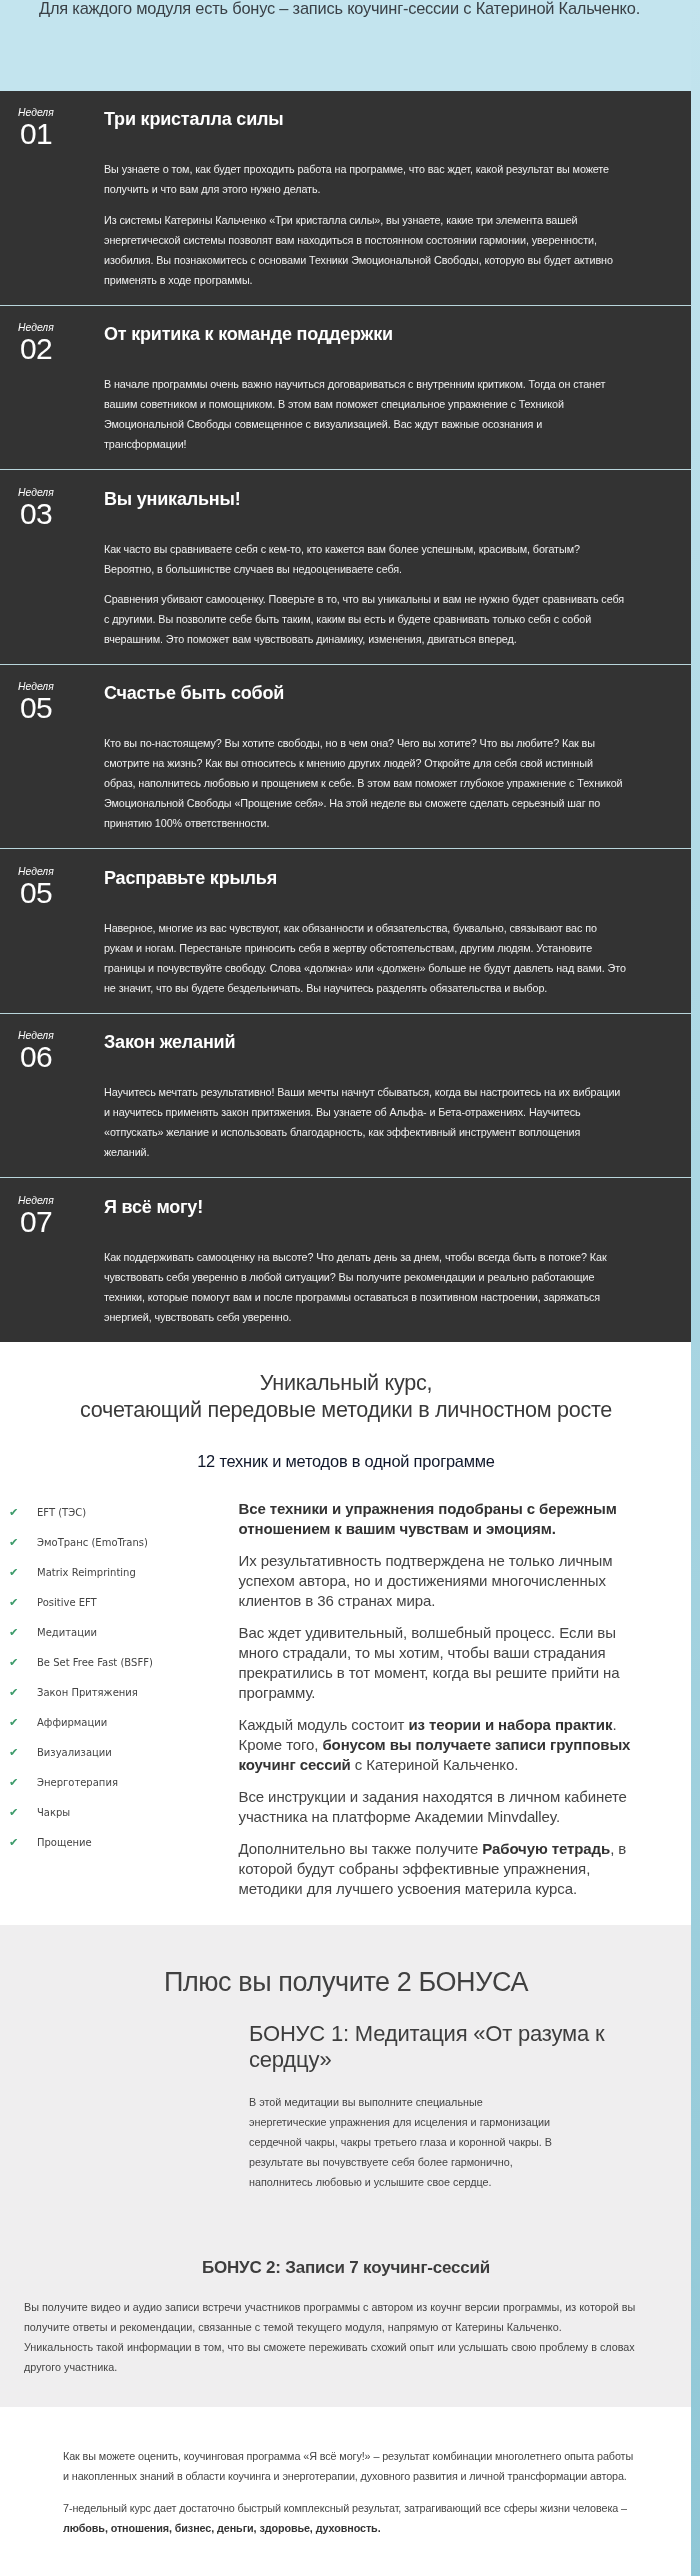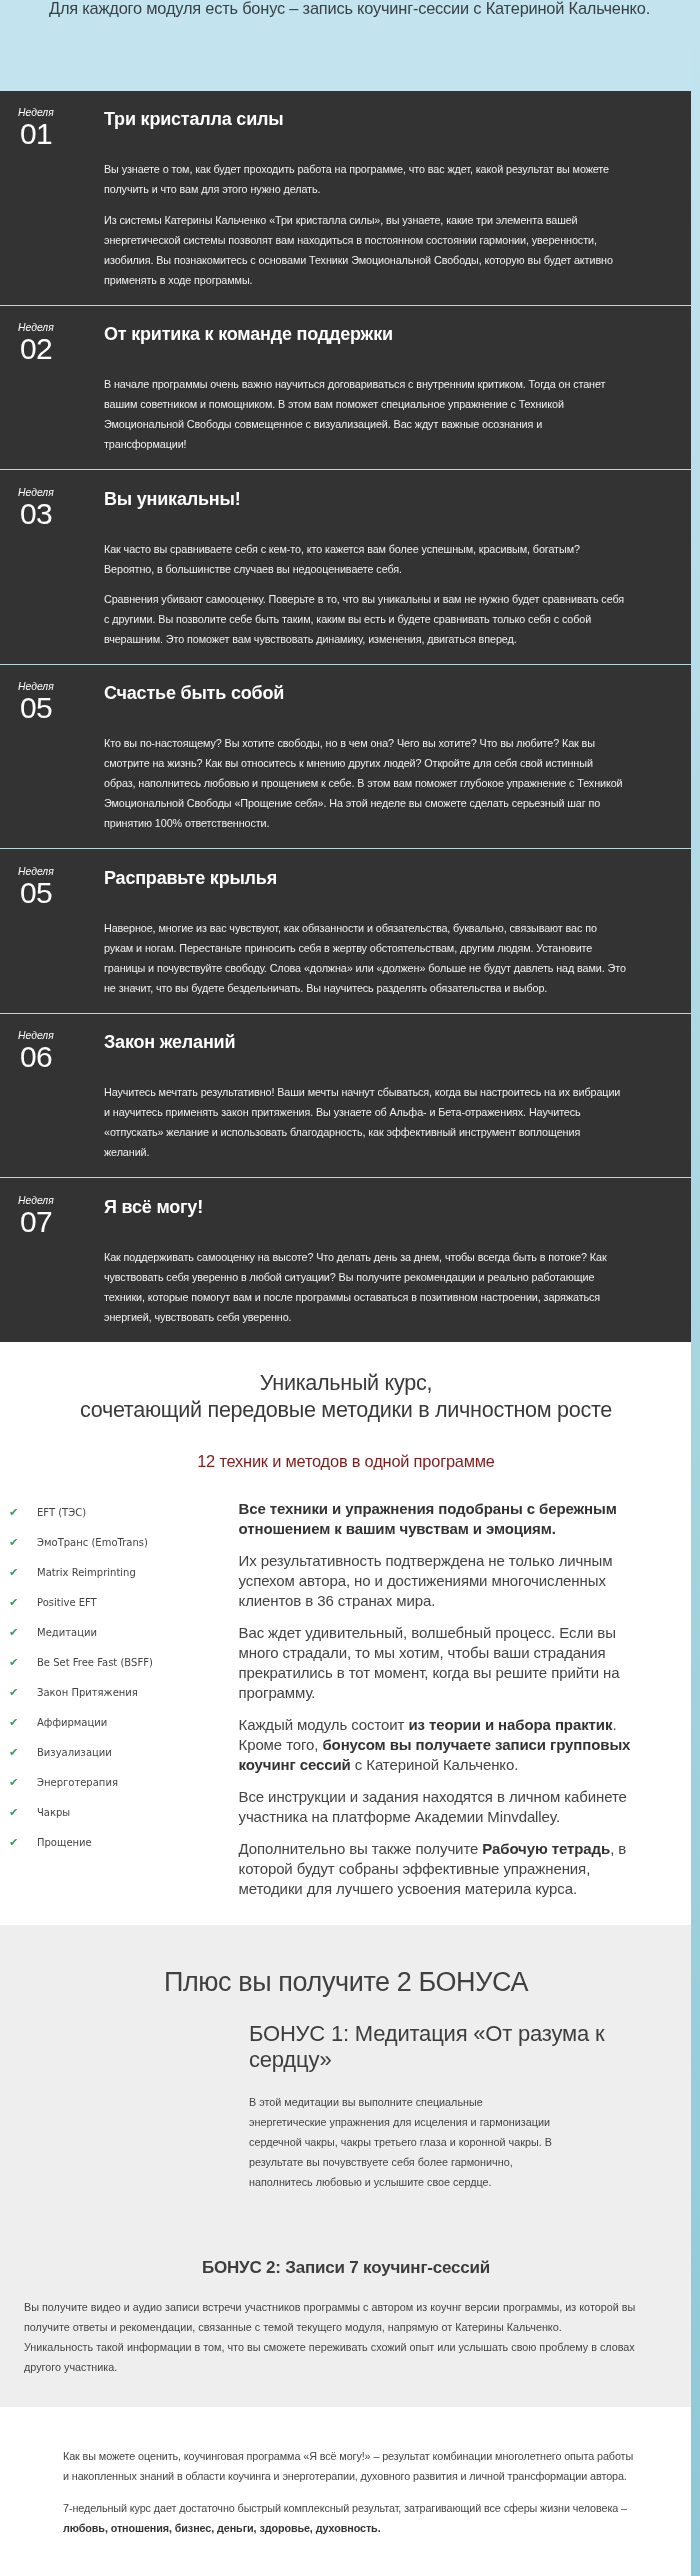--- a/index.html
+++ b/index.html
@@ -1,36 +1,36 @@
 <!DOCTYPE html>
 <html style="font-size:12px"><head>
 <meta charset="utf-8">
 <style>
   * { box-sizing: border-box; margin: 0; padding: 0; }
   html, body { width: 700px; background: #c3e4ee; }
   body { font-family: "Liberation Sans", sans-serif; color: #333; position: relative; }
   .page { width: 700px; position: relative; }
   .right-rail { position: absolute; right: 0; top: 0; width: 9px; height: 2576px; background: linear-gradient(#c3e4ee, #8fc7d6); }
-  .intro { height: 91px; padding: 0 0 0 39px; background: #c3e4ee; text-align: right; }
+  .intro { height: 91px; padding: 0 0 0 39px; background: #c3e4ee; }
   .intro p { font-size: 16.4px; line-height: 24px; color: #3a4046; letter-spacing: -0.2px; width: 611px; position: relative; top: -4.5px; }
 
   .weeks { width: 692px; background: #333333; }
   .week { position: relative; border-bottom: 1.5px solid #b9d6dc; padding: 16.4px 0 15px 0; }
   .week:last-child { border-bottom: none; }
   .wk-num { position: absolute; left: 16.4px; top: 16.4px; width: 39px; text-align: center; color: #fff; }
   .wk-label { font-size: 10.4px; line-height: 12px; display: block; font-style: italic; }
   .wk-digits { font-size: 30px; line-height: 30px; display: block; font-weight: 300; letter-spacing: -0.7px; }
   .wk-body { margin-left: 104px; width: 522px; }
   .wk-title { color: #fff; font-size: 18px; line-height: 25px; margin-top: 0; margin-bottom: 27px; letter-spacing: -0.2px; }
   .wk-p { color: #f1f1f1; font-size: 10.8px; line-height: 20px; margin-bottom: 10.4px; letter-spacing: -0.1px; }
   .wk-p:last-child { margin-bottom: 0; }
 
   .unique { width: 692px; background: #ffffff; padding: 27px 0 14px; }
   .unique h2 { text-align: center; font-weight: normal; font-size: 21.6px; line-height: 27.6px; color: #3a3a3a; letter-spacing: -0.3px; }
-  .unique h3 { text-align: center; font-weight: normal; font-size: 16.4px; color: #7f1d1d; margin-top: 28px; letter-spacing: -0.2px; }
+  .unique h3 { text-align: center; font-weight: normal; font-size: 16.4px; color: #0f172a; margin-top: 28px; letter-spacing: -0.2px; }
   .unique-cols { display: flex; margin-top: 27px; }
   .tech-list { list-style: none; width: 231px; padding-left: 9px; }
   .tech-list li { display: flex; align-items: center; height: 30px; font-family: "DejaVu Sans", sans-serif; font-size: 10px; color: #444; }
   .check { color: #3d9b6b; font-weight: bold; width: 28px; font-size: 11.2px; }
   .desc { width: 417px; padding-left: 7.5px; padding-top: 1.5px; }
   .desc p { font-size: 15px; line-height: 20px; color: #444; margin-bottom: 12px; letter-spacing: -0.1px; }
   .desc b { color: #333; }
 
   .bonus { width: 692px; background: #efeeef; padding: 42px 0 30px; }
   .bonus h2 { text-align: center; font-weight: normal; font-size: 27px; color: #404040; letter-spacing: -0.4px; }

